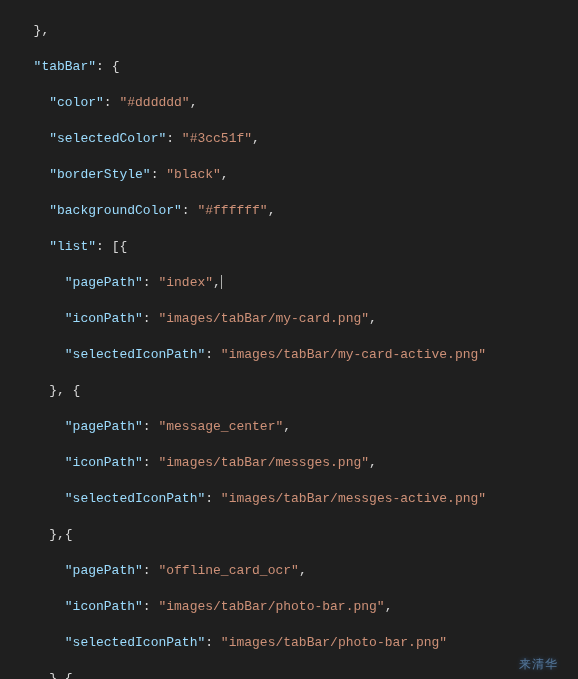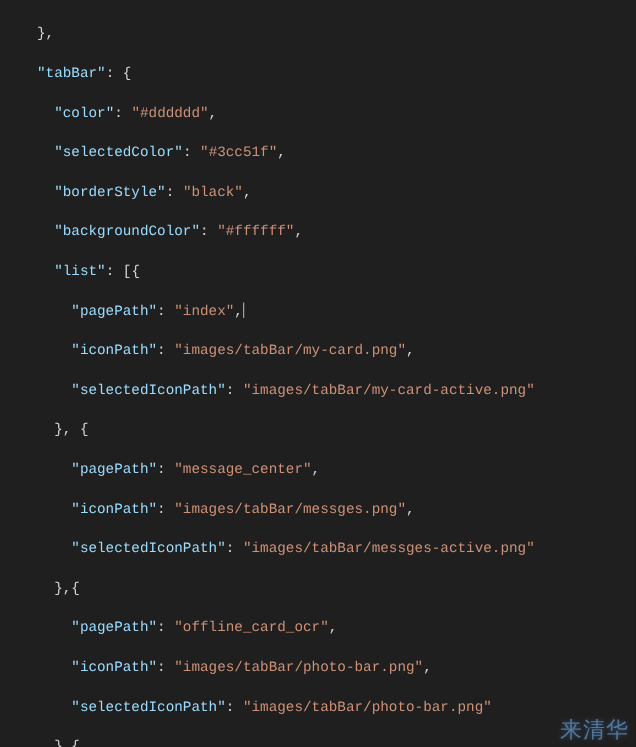--- a/index.html
+++ b/index.html
@@ -26,24 +26,24 @@
   .cursor {
     display: inline-block;
     width: 1px;
     height: 14px;
     background: #aeafad;
     vertical-align: text-bottom;
     margin-bottom: 1px;
   }
   .watermark {
     position: absolute;
-    right: 6px;
+    right: 20px;
     bottom: 6px;
     font-family: "SimSun", serif;
-    font-size: 20px;
+    font-size: 12px;
     color: #6fa3d8;
     opacity: 0.65;
     text-shadow: 0 0 4px #3a6ea8;
     pointer-events: none;
     letter-spacing: 1px;
   }
 </style>
 </head>
 <body>
 

